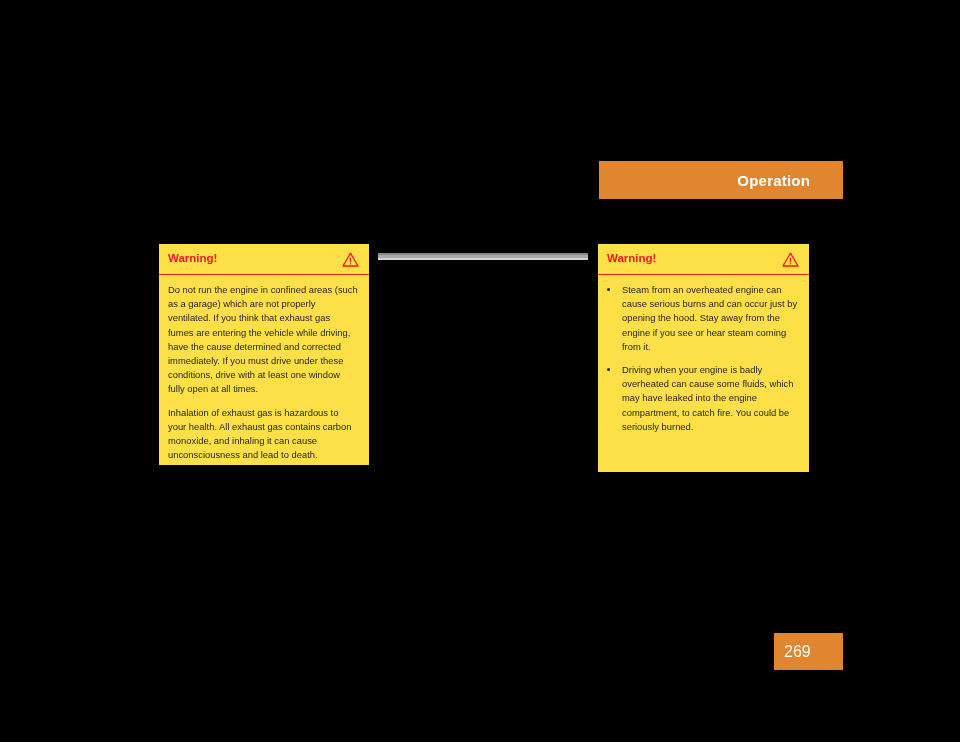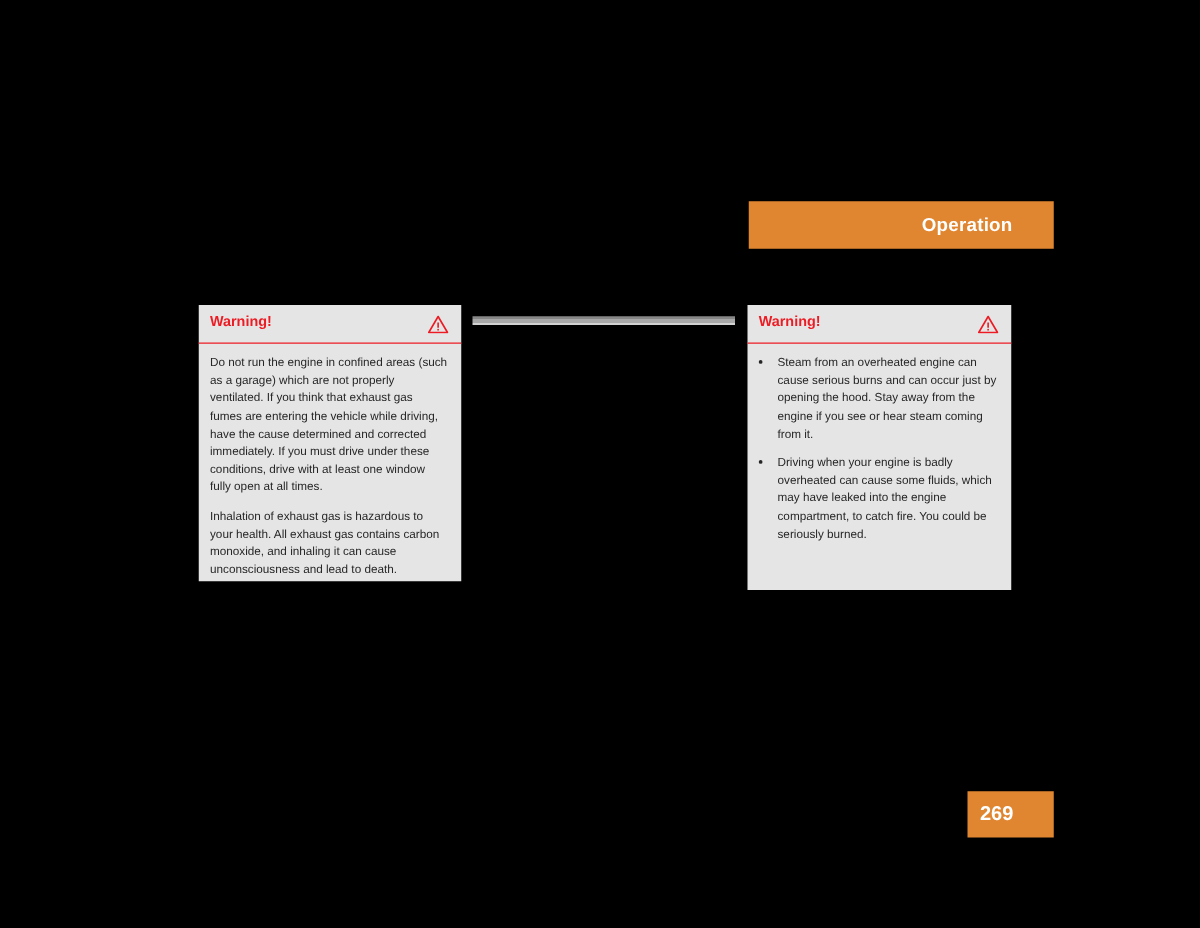--- a/index.html
+++ b/index.html
@@ -41,21 +41,21 @@
     color: #ffffff;
     font-size: 15px;
     font-weight: bold;
     letter-spacing: 0.2px;
     line-height: 1;
   }
 
   
   .warning-box {
     position: absolute;
-    background: #e5e5e5;
+    background: #fde047;
     box-sizing: border-box;
   }
   .warning-box.left {
     left: 159px;
     top: 201px;
     width: 210px;
     height: 221px;
   }
   .warning-box.right {
     left: 598px;
@@ -146,21 +146,21 @@
     height: 37px;
     background: #e08631;
     display: flex;
     align-items: center;
     box-sizing: border-box;
     padding-left: 10px;
   }
   .page-number-block .page-number {
     color: #ffffff;
     font-size: 16px;
-    font-weight: bold;
+    font-weight: normal;
     line-height: 1;
   }
 
   
   .watermark {
     position: absolute;
     left: 0;
     top: 700px;
     width: 960px;
     text-align: right;

